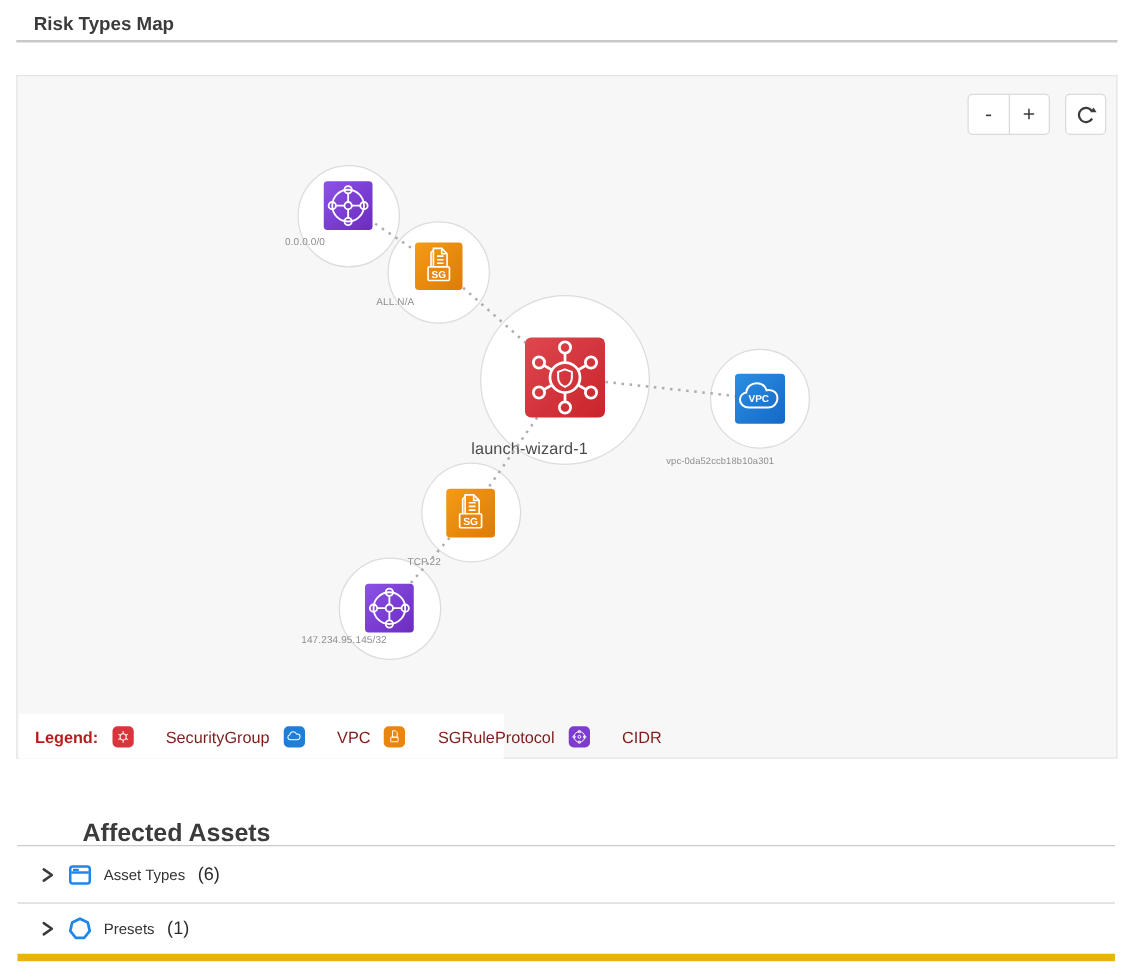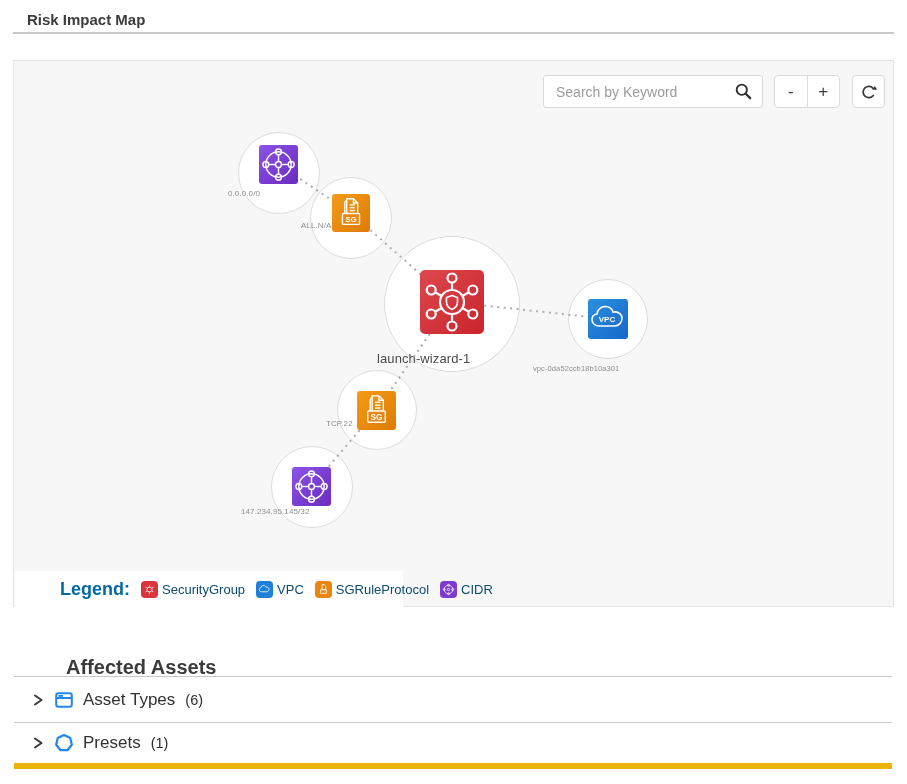--- a/index.html
+++ b/index.html
@@ -39,56 +39,56 @@
   .zoom-group button { width:33px; height:31px; background:transparent; border:none; font-size:17px;
       color:#3c3c3c; cursor:pointer; font-family:"Liberation Sans", sans-serif; line-height:1; }
   .zoom-group .divider { width:1px; background:#dadada; }
   .refresh-btn { position:absolute; left:838px; top:14px; width:33px; height:33px; z-index:5;
       background:#fff; border:1px solid #dadada; border-radius:4px; cursor:pointer;
       display:flex; align-items:center; justify-content:center; }
 
   
   .legend { position:absolute; left:1px; top:510px; width:388px; height:36px; background:#fff; z-index:4;
       display:flex; align-items:center; padding-left:13px; gap:11px; }
-  .legend-title { font-size:18px; font-weight:700; color:#0369a1;margin-left:32px; }
+  .legend-title { font-size:13px; font-weight:700; color:#b91c1c; }
   .legend-item { display:flex; align-items:center; gap:4px; }
   .legend-tile { width:17px; height:17px; border-radius:4px; display:flex; align-items:center; justify-content:center; }
-  .legend-label { font-size:13px; color:#0c4a6e; }
+  .legend-label { font-size:13px; color:#7f1d1d;margin-left:22px; }
 
   
   .assets-title { position:absolute; left:27px; top:656px; font-size:20px; font-weight:700; color:#3b3b3b;margin-left:39px; }
   .assets-rule { position:absolute; left:14px; top:676px; width:878px; height:2px; background:#c9c9c9; }
   .asset-row { position:absolute; left:14px; width:878px; height:46px; display:flex; align-items:center;
       padding-left:17px; gap:9px; cursor:pointer; border-bottom:1px solid #ccc; background:#fff; }
   .asset-row.last { border-bottom:6px solid #eab308; }
-  .row-label { font-size:17px; color:#333; }
+  .row-label { font-size:12px; color:#333; }
   .row-count { font-size:14.5px; color:#2b2b2b; margin-left:1px; }
   .chev { width:14px; height:14px; flex:0 0 auto; }
   .row-ic { width:20px; height:20px; flex:0 0 auto; }
 </style>
 </head>
 <body>
 
-<div class="page-title">Risk Impact Map</div>
+<div class="page-title">Risk Types Map</div>
 <div class="title-rule"></div>
 
 <div class="map-panel">
 
   <div class="node-circle" style="left:224px;top:71px;width:82px;height:82px;"></div>
   <div class="node-circle" style="left:296px;top:116px;width:82px;height:82px;"></div>
   <div class="node-circle" style="left:370px;top:175px;width:136px;height:136px;"></div>
   <div class="node-circle" style="left:554px;top:218px;width:80px;height:80px;"></div>
   <div class="node-circle" style="left:323px;top:309px;width:80px;height:80px;"></div>
   <div class="node-circle" style="left:257px;top:385px;width:82px;height:82px;"></div>
 
   <div class="node-label" style="left:214px;top:128px;width:100px;">0.0.0.0/0</div>
-  <div class="node-label" style="left:287px;top:160px;width:100px;">ALL.N/A</div>
+  <div class="node-label" style="left:287px;top:176px;width:100px;">ALL.N/A</div>
   <div class="node-label big" style="left:363px;top:276px;width:150px;margin-top:14px;">launch-wizard-1</div>
   <div class="node-label tiny" style="left:519px;top:279px;width:150px;margin-top:24px;">vpc-0da52ccb18b10a301</div>
-  <div class="node-label" style="left:312px;top:358px;width:100px;">TCP.22</div>
+  <div class="node-label" style="left:312px;top:384px;width:100px;">TCP.22</div>
   <div class="node-label" style="left:227px;top:446px;width:140px;">147.234.95.145/32</div>
 
   <svg id="edges" width="879" height="545">
     <g stroke="#adadad" stroke-width="2" stroke-dasharray="2 4.5" fill="none">
       <line x1="264.5" y1="103.5" x2="337" y2="152"></line>
       <line x1="337" y1="152" x2="438" y2="241"></line>
       <line x1="438" y1="241" x2="594" y2="258"></line>
       <line x1="438" y1="241" x2="362.5" y2="349.5"></line>
       <line x1="362.5" y1="349.5" x2="297.5" y2="425.5"></line>
     </g>
@@ -181,27 +181,20 @@
           <circle cx="7" cy="20" r="3"></circle>
           <circle cx="33" cy="20" r="3"></circle>
       <line x1="20" y1="17" x2="20" y2="10"></line>
           <line x1="20" y1="23" x2="20" y2="30"></line>
       <line x1="17" y1="20" x2="10" y2="20"></line>
           <line x1="23" y1="20" x2="30" y2="20"></line>
     </g>
       </svg>
   </div>
 
-  <div class="search-box">
-    <input type="text" placeholder="Search by Keyword" style="">
-    <svg class="mag" viewBox="0 0 20 20">
-      <circle cx="8.2" cy="8.2" r="5.4" stroke="#2e2e2e" stroke-width="2" fill="none"></circle>
-      <line x1="12.4" y1="12.4" x2="17" y2="17" stroke="#2e2e2e" stroke-width="2.4" stroke-linecap="round"></line>
-    </svg>
-  </div>
 
   <div class="zoom-group">
     <button>-</button>
     <div class="divider"></div>
     <button>+</button>
   </div>
 
   <button class="refresh-btn">
     <svg width="18" height="18" viewBox="0 0 20 20">
       <path d="M14.8 6.2 A6.3 6.3 0 1 0 14.8 13.8" stroke="#3c3c3c" stroke-width="2" fill="none" stroke-linecap="round"></path>

